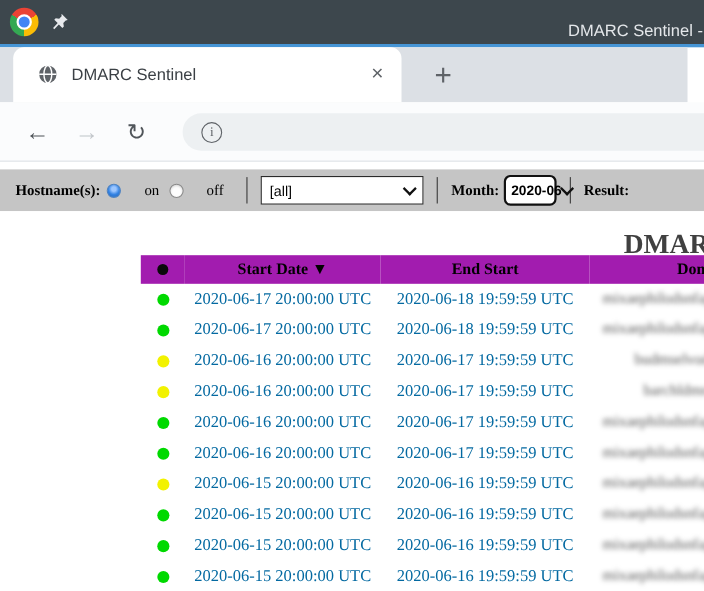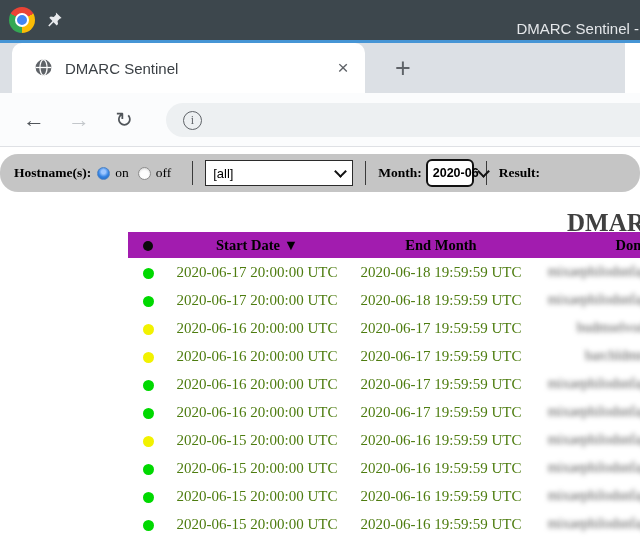--- a/index.html
+++ b/index.html
@@ -35,46 +35,46 @@
   .nav-btn.back{left:19px;}
   .nav-btn.fwd{left:64px;color:#c3c7cb;}
   .nav-btn.reload{left:109px;font-size:21px;}
   .omnibox{position:absolute;left:166px;top:10px;right:-20px;height:34px;background:#edf0f2;
     border-radius:17px;display:flex;align-items:center;padding-left:17px;box-sizing:border-box;}
   .info-badge{width:17px;height:17px;border:1.7px solid #5f6368;border-radius:50%;display:flex;
     align-items:center;justify-content:center;font:12px "Liberation Serif",serif;color:#5f6368;}
   
   .filterbar{position:absolute;top:154px;left:0;right:0;height:38px;background:#c5c5c5;
     display:flex;align-items:center;padding-left:14px;white-space:nowrap;overflow:hidden;
-    font-family:"Liberation Serif",serif;font-size:13.5px;color:#000;box-sizing:border-box;border-radius:18px;}
+    font-family:"Liberation Serif",serif;font-size:13.5px;color:#000;box-sizing:border-box;}
   .flabel{font-weight:bold;margin-right:6px;}
   .radio{width:13px;height:13px;border-radius:50%;display:inline-block;box-sizing:border-box;margin-right:5px;}
   .radio.checked{border:1px solid #4f83c2;
     background:radial-gradient(circle at 50% 35%, #9cc6ff 0 2px, #3584e4 55%, #1c62b9 100%);}
   .radio.unchecked{border:1px solid #8a8a8a;background:#fdfdfd;box-shadow:inset 0 1px 2px rgba(0,0,0,.15);}
-  .ropt{margin-right:9px;}
+  .ropt{margin-right:9px;margin-left:16px;}
   .vdiv{width:1px;height:24px;background:#3a3a3a;margin:0 12px;flex:none;}
   .select{background:#fff;border:1px solid #2b2b2b;height:26px;display:flex;align-items:center;
     justify-content:space-between;padding:0 7px;box-sizing:border-box;
     font-family:"Liberation Sans",sans-serif;font-size:13px;}
   .select.result{width:148px;gap:40px;}
   .select.month{width:48px;height:28px;border:2px solid #111;border-radius:6px;font-weight:bold;
     font-size:12.5px;padding:0 4px 0 5px;}
   .chev{width:7px;height:7px;border-right:2px solid #111;border-bottom:2px solid #111;
     transform:rotate(45deg);margin-top:-4px;flex:none;}
   
   .content{position:absolute;top:192px;left:0;right:0;bottom:0;background:#fff;overflow:hidden;}
   .page-title{position:absolute;left:555px;top:5px;margin:12px;font-family:"Liberation Serif",serif;
     font-weight:bold;font-size:25px;color:#404040;white-space:nowrap;}
   table.report{position:absolute;left:128px;top:40px;border-collapse:collapse;table-layout:fixed;
     width:616px;font-family:"Liberation Serif",serif;}
   col.c-dot{width:40px;} col.c-start{width:178px;} col.c-end{width:190px;} col.c-dom{width:208px;}
   th{background:#a21caf;height:26px;font-size:14.5px;font-weight:bold;text-align:center;
     padding:0;white-space:nowrap;}
-  td{height:28px;font-size:15px;text-align:center;padding:0;white-space:nowrap;color:#4d7c0f;}
+  td{height:28px;font-size:15px;text-align:center;padding:0;white-space:nowrap;color:#0369a1;}
   .dot{width:11px;height:11px;border-radius:50%;display:inline-block;vertical-align:middle;}
   .dot[data-status="green"]{background:#00d900;}
   .dot[data-status="yellow"]{background:#f2f200;}
   .dot[data-status="black"]{background:#0a0a0a;width:10px;height:10px;}
   td.domain{filter:blur(2.5px);color:#555;font-size:14px;}
 </style>
 </head>
 <body>
 
 <div class="titlebar">
@@ -141,21 +141,21 @@
     <colgroup>
         <col class="c-dot">
         <col class="c-start">
         <col class="c-end">
         <col class="c-dom">
       </colgroup>
     <thead>
       <tr>
         <th><span class="dot" data-status="black"></span></th>
         <th>Start Date ▼</th>
-        <th>End Month</th>
+        <th>End Start</th>
         <th>Domain</th>
       </tr>
     </thead>
     <tbody>
       <tr>
         <td><span class="dot" data-status="green"></span></td>
         <td>2020-06-17 20:00:00 UTC</td>
         <td>2020-06-18 19:59:59 UTC</td>
         <td class="domain">mixaephilodsnfagmbocrhelt.com</td>
       </tr>

